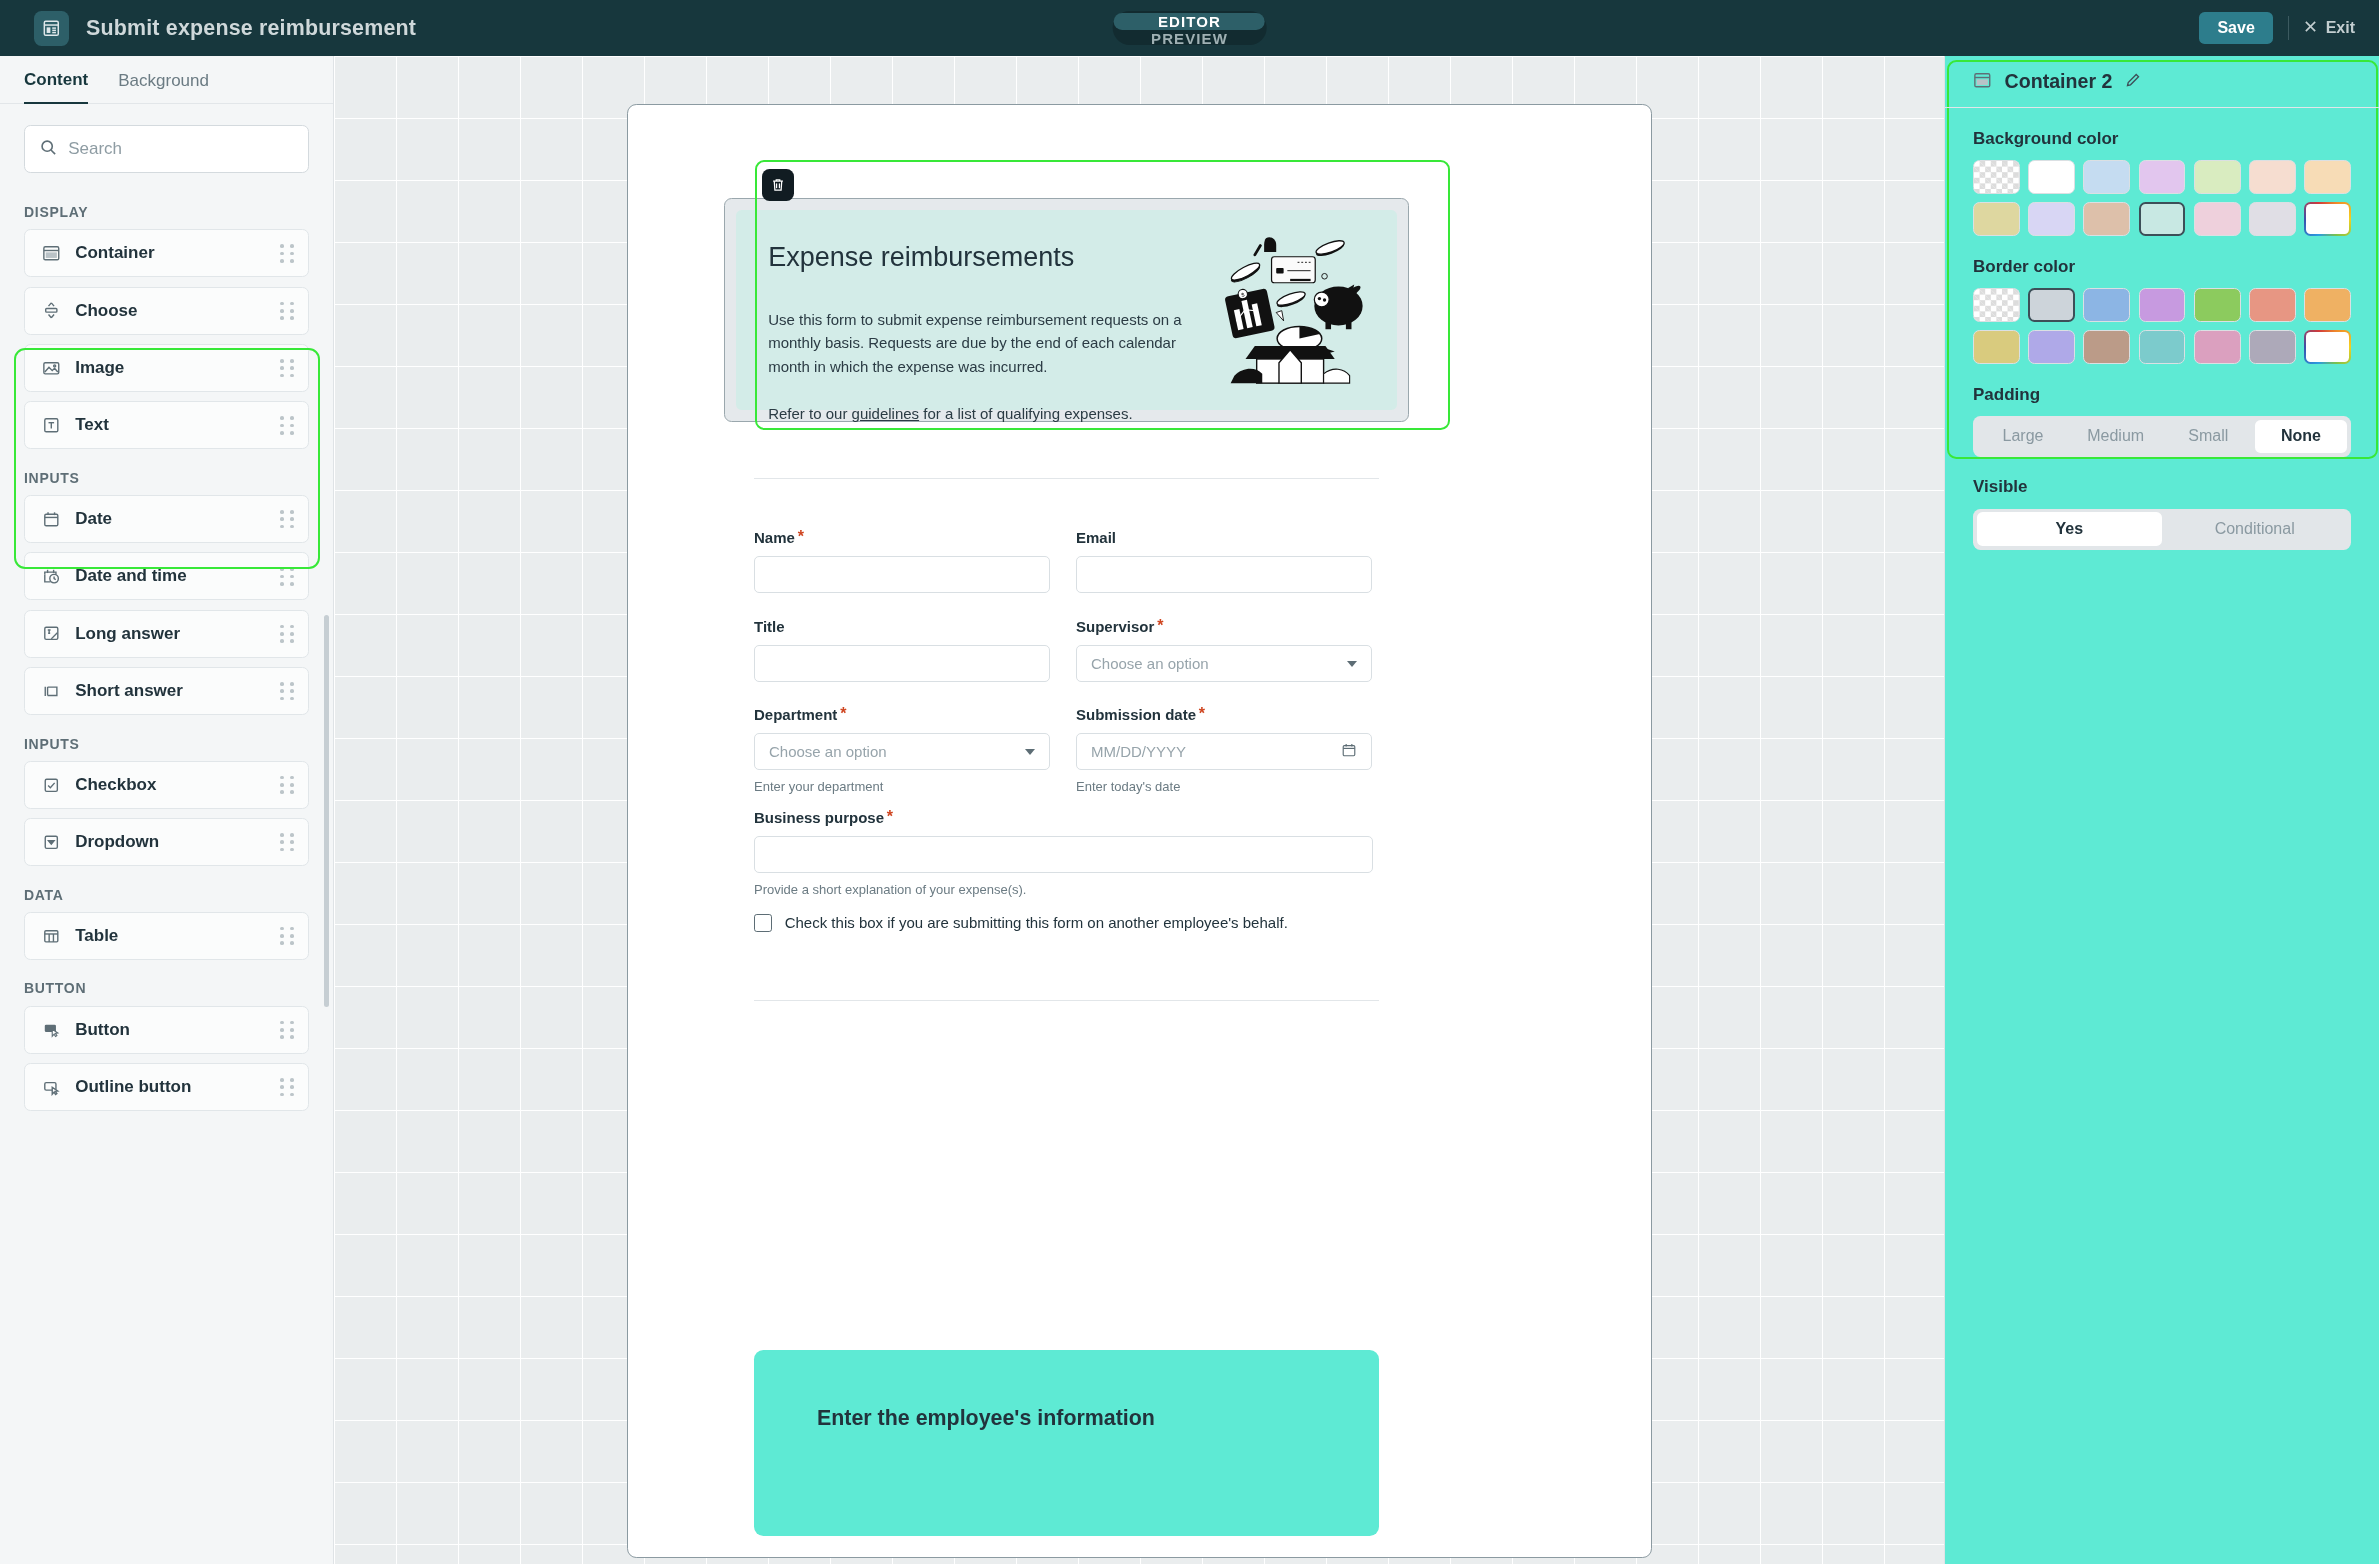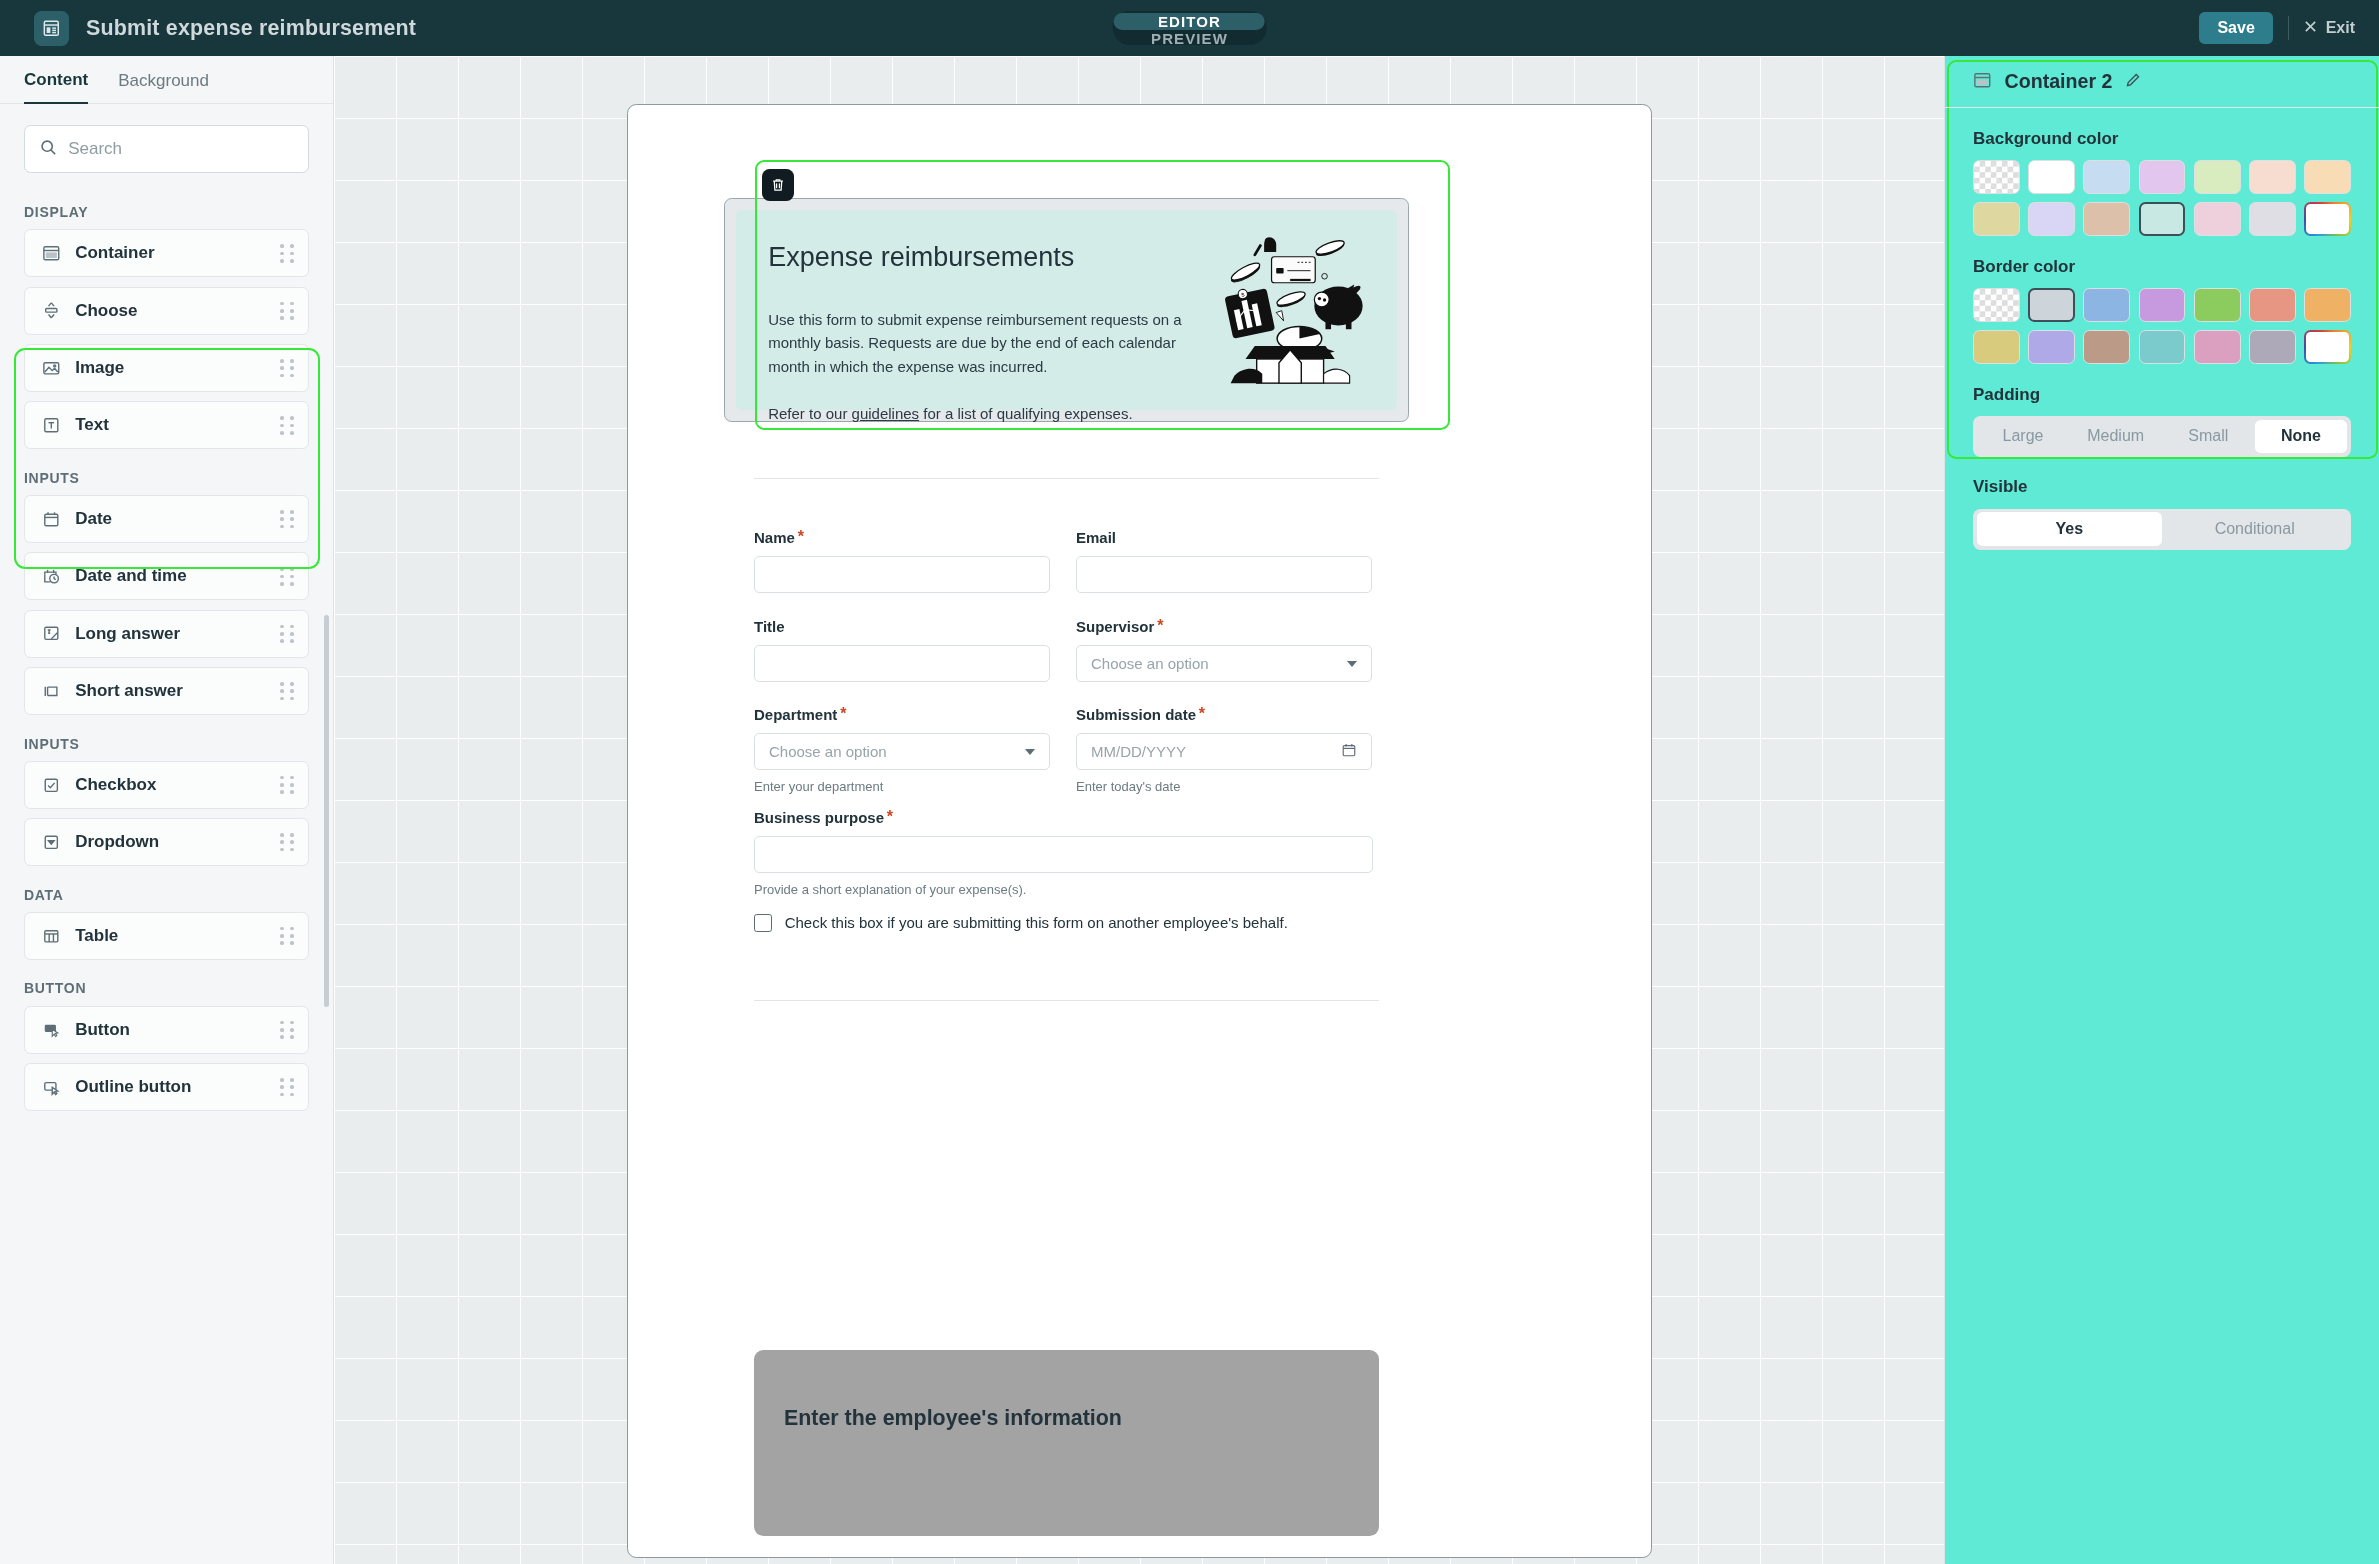--- a/index.html
+++ b/index.html
@@ -165,21 +165,21 @@
 
   .check-row { position: absolute; display: flex; align-items: center; gap: 13px; }
   .checkbox {
     width: 17.7px; height: 17.7px; border: 1.9px solid #5d6d75; border-radius: 2.8px;
     background: #fff; cursor: pointer;
   }
   .check-lbl { font-size: 15px; color: #22333c; }
 
   .section-card {
     position: absolute; left: 126px; top: 1245px; width: 625px; height: 186px;
-    background: #a3a3a3; border-radius: 9.3px; padding: 56px 30px;
+    background: #5eead4; border-radius: 9.3px; padding: 56px 63px;
   }
   .section-card h2 { font-size: 21.4px; font-weight: bold; color: #22333c; }
 
   
   .right-panel {
     position: absolute; top: 56px; left: 1944px; width: 435px; height: 1508px;
     background: #5eead4; border-left: 0.9px solid #dfe3e6;
   }
   #ring-right {
     position: absolute; left: 2, top: 0; left: 1.9px; top: 3.7px;

